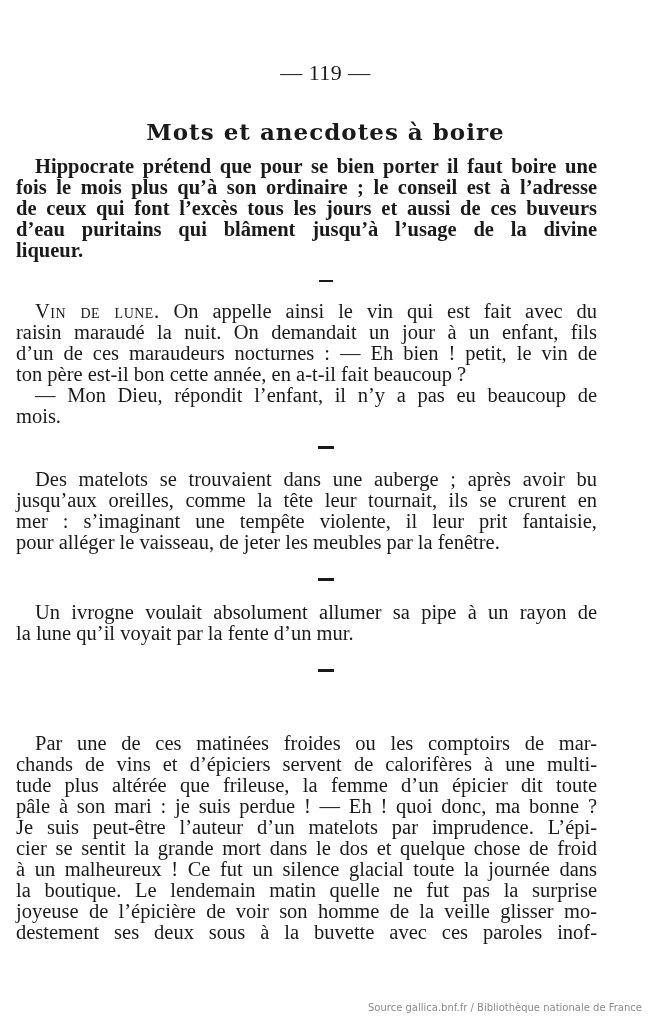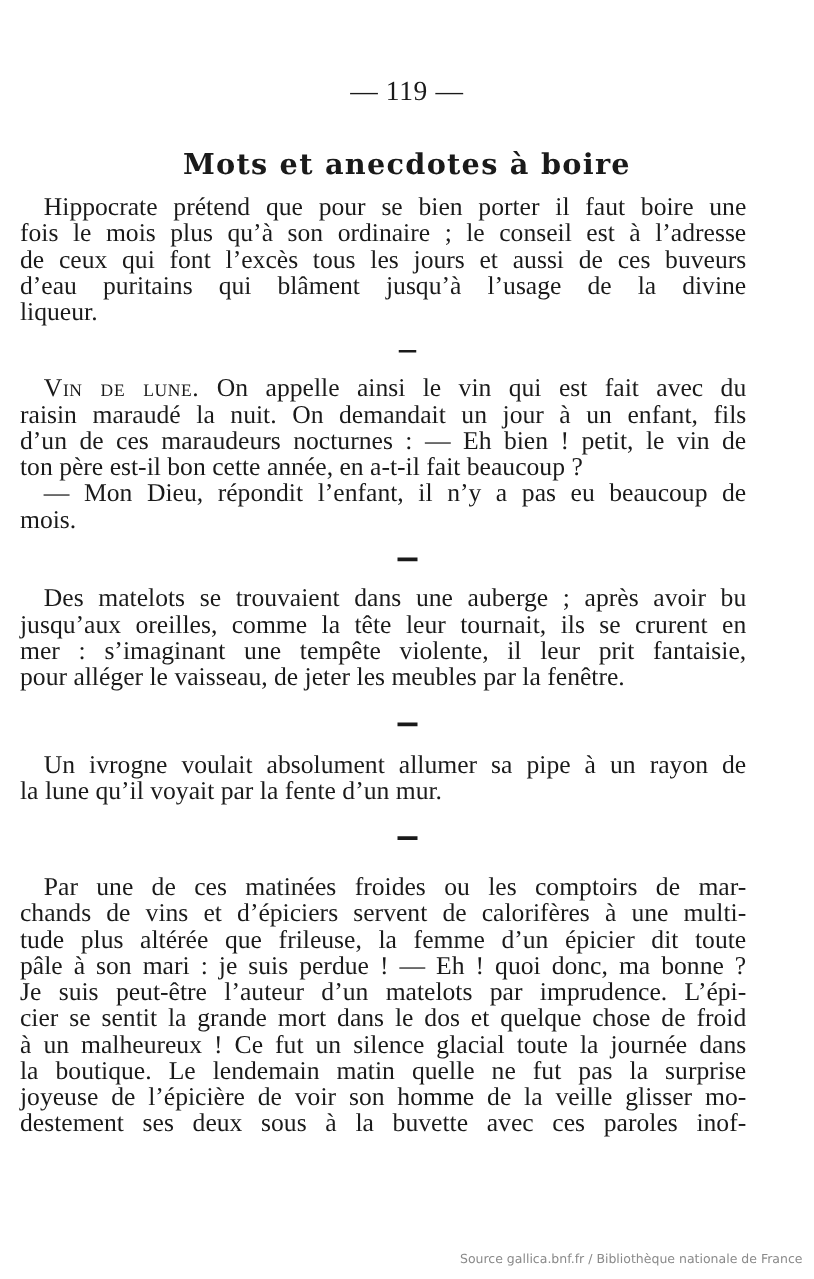--- a/index.html
+++ b/index.html
@@ -39,21 +39,21 @@
       position: absolute; right: 9px; top: 1002px;
       font-family: "DejaVu Sans", sans-serif; font-size: 10px; color: #8a8a8a;
     }
   </style>
 </head>
 <body>
 
 <div class="page-number">— 119 —</div>
 <div class="section-title">Mots et anecdotes à boire</div>
 
-<div class="para" style="top:156px;">
+<div class="para" style="top:156px;font-weight:bold;">
   <span class="line first" style="display: block;">Hippocrate prétend que pour se bien porter il faut boire une</span>
   <span class="line" style="display: block;">fois le mois plus qu’à son ordinaire ; le conseil est à l’adresse</span>
   <span class="line" style="display: block;">de ceux qui font l’excès tous les jours et aussi de ces buveurs</span>
   <span class="line" style="display: block;">d’eau puritains qui blâment jusqu’à l’usage de la divine</span>
   <span class="line last" style="display: block;">liqueur.</span>
 </div>
 
 <div class="sep" style="top:280px; height:2px; width:14px; margin-left:-7px;"></div>
 
 <div class="para" style="top:301px;">
@@ -76,21 +76,21 @@
 
 <div class="sep" style="top:578px;"></div>
 
 <div class="para" style="top:602px;font-family:Liberation Serif, serif;">
   <span class="line first" style="display: block;">Un ivrogne voulait absolument allumer sa pipe à un rayon de</span>
   <span class="line last" style="display: block;">la lune qu’il voyait par la fente d’un mur.</span>
 </div>
 
 <div class="sep" style="top:669px;"></div>
 
-<div class="para" style="top:700px;">
+<div class="para" style="top:733px;">
   <span class="line first" style="display: block;">Par une de ces matinées froides ou les comptoirs de mar-</span>
   <span class="line" style="display: block;">chands de vins et d’épiciers servent de calorifères à une multi-</span>
   <span class="line" style="display: block;">tude plus altérée que frileuse, la femme d’un épicier dit toute</span>
   <span class="line" style="display: block;">pâle à son mari : je suis perdue ! — Eh ! quoi donc, ma bonne ?</span>
   <span class="line" style="display: block;">Je suis peut-être l’auteur d’un matelots par imprudence. L’épi-</span>
   <span class="line" style="display: block;">cier se sentit la grande mort dans le dos et quelque chose de froid</span>
   <span class="line" style="display: block;">à un malheureux ! Ce fut un silence glacial toute la journée dans</span>
   <span class="line" style="display: block;">la boutique. Le lendemain matin quelle ne fut pas la surprise</span>
   <span class="line" style="display: block;">joyeuse de l’épicière de voir son homme de la veille glisser mo-</span>
   <span class="line" style="display: block;">destement ses deux sous à la buvette avec ces paroles inof-</span>

